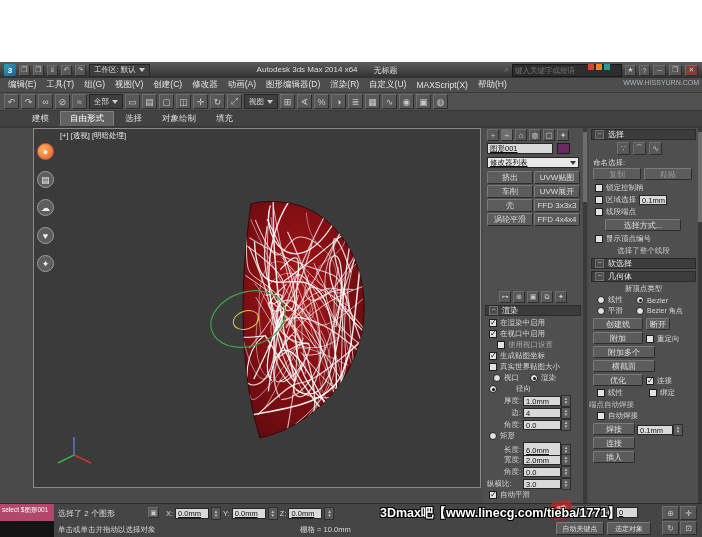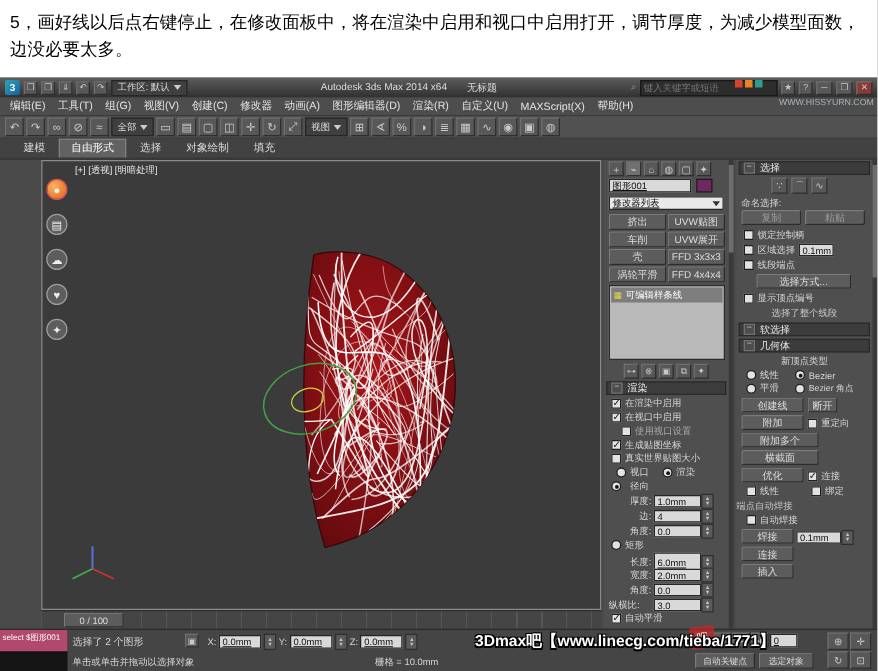--- a/index.html
+++ b/index.html
@@ -32,21 +32,20 @@
   .si{width:17px;height:17px;border-radius:50%;background:#5d5d5d;border:1px solid #9d9d9d;color:#eee;font-size:9px;display:flex;align-items:center;justify-content:center;}
   .si.orange{background:radial-gradient(circle at 35% 35%,#ffb25e,#e05f1d);border-color:#c55;}
   .wmtext{font-size:12.5px;font-weight:bold;color:#fff;text-shadow:-1px -1px 0 #000,1px -1px 0 #000,-1px 1px 0 #000,1px 1px 0 #000;white-space:nowrap;}
   input.search{background:#2d2d2d;border:1px solid #181818;color:#aaa;font-size:7.5px;height:11px;width:104px;padding:0 2px;font-family:"Liberation Sans",sans-serif;}
 </style>
 </head>
 <body>
 
 <div class="page">
 
-  <div class="caption a" style="left:0;top:0;width:702px;height:62px">5，画好线以后点右键停止，在修改面板中，将在渲染中启用和视口中启用打开，调节厚度，为减少模型面数，边没必要太多。</div>
 
   <div class="window a" style="left:0;top:62px;width:702px;height:475px">
 
     <div class="titlebar a" style="left:0;top:0;width:702px;height:16px">
       <div class="appico">3</div>
       <div class="ic" style="width:11px;height:11px;font-size:7px">❐</div>
       <div class="ic" style="width:11px;height:11px;font-size:7px">❒</div>
       <div class="ic" style="width:11px;height:11px;font-size:7px">⇓</div>
       <div class="ic" style="width:11px;height:11px;font-size:7px">↶</div>
       <div class="ic" style="width:11px;height:11px;font-size:7px">↷</div>
@@ -115,21 +114,21 @@
       <div class="ic" style="width:15px;height:15px;font-size:9px">%</div>
       <div class="ic" style="width:15px;height:15px;font-size:9px">◑</div>
       <div class="ic" style="width:15px;height:15px;font-size:9px">≣</div>
       <div class="ic" style="width:15px;height:15px;font-size:9px">▦</div>
       <div class="ic" style="width:15px;height:15px;font-size:9px">∿</div>
       <div class="ic" style="width:15px;height:15px;font-size:9px">◉</div>
       <div class="ic" style="width:15px;height:15px;font-size:9px">▣</div>
       <div class="ic" style="width:15px;height:15px;font-size:9px">◍</div>
     </div>
 
-    <div class="a row" style="left:0;top:49px;width:702px;height:17px;background:#424242;gap:2px;padding-left:10px;border-bottom:2px solid #383838">
+    <div class="a row" style="left:0;top:49px;width:702px;height:17px;background:#424242;gap:2px;padding-left:23px;border-bottom:2px solid #383838">
       <span class="rtab">建模</span>
       <span class="rtab active">自由形式</span>
       <span class="rtab">选择</span>
       <span class="rtab">对象绘制</span>
       <span class="rtab">填充</span>
     </div>
 
     <div class="a" style="left:33px;top:66px;width:448px;height:360px;background:#3b3b3b;border:1px solid #8a8a8a">
       <svg width="446" height="358" viewBox="0 0 446 358" style="position:absolute;left:0;top:0">
         <defs>
@@ -235,26 +234,20 @@
         <span class="car" style="border-top-color:#333"></span>
       </div>
       <div class="btn a" style="left:4px;top:43px;width:46px;height:13px">挤出</div>
       <div class="btn a" style="left:51px;top:43px;width:46px;height:13px">UVW贴图</div>
       <div class="btn a" style="left:4px;top:57px;width:46px;height:13px">车削</div>
       <div class="btn a" style="left:51px;top:57px;width:46px;height:13px">UVW展开</div>
       <div class="btn a" style="left:4px;top:71px;width:46px;height:13px">壳</div>
       <div class="btn a" style="left:51px;top:71px;width:46px;height:13px">FFD 3x3x3</div>
       <div class="btn a" style="left:4px;top:85px;width:46px;height:13px">涡轮平滑</div>
       <div class="btn a" style="left:51px;top:85px;width:46px;height:13px">FFD 4x4x4</div>
-      <div class="a" style="left:4px;top:100px;width:93px;height:60px;background:#b9b9b9;border:1px solid #2c2c2c">
-        <div class="row" style="height:12px;background:#7d7d7d;margin:1px;gap:3px;padding-left:2px">
-          <span style="color:#e8d44d;font-size:7px">▦</span>
-          <span style="color:#fff;font-size:7.5px">可编辑样条线</span>
-        </div>
-      </div>
       <div class="row a" style="left:16px;top:163px;gap:2px">
         <div class="ic" style="width:12px;height:12px;font-size:7px">⊶</div>
         <div class="ic" style="width:12px;height:12px;font-size:7px">⊗</div>
         <div class="ic" style="width:12px;height:12px;font-size:7px">▣</div>
         <div class="ic" style="width:12px;height:12px;font-size:7px">⧉</div>
         <div class="ic" style="width:12px;height:12px;font-size:7px">✦</div>
       </div>
       <div class="hdr a" style="left:2px;top:177px;width:96px;height:11px">渲染</div>
       <div class="row a" style="left:6px;top:190px;gap:3px">
           <span class="cb on"></span>
@@ -275,21 +268,21 @@
       <div class="row a" style="left:6px;top:234px;gap:3px">
           <span class="cb"></span>
           <span class="lbl">真实世界贴图大小</span>
         </div>
       <div class="row a" style="left:10px;top:245px;gap:3px">
         <span class="rb"></span>
           <span class="lbl">视口</span>
         <span class="rb on" style="margin-left:8px"></span>
           <span class="lbl">渲染</span>
       </div>
-      <div class="row a" style="left:6px;top:256px;gap:7px">
+      <div class="row a" style="left:6px;top:256px;gap:19px">
           <span class="rb on"></span>
           <span class="lbl">径向</span>
         </div>
       <div class="row a" style="left:4px;top:267px">
           <span class="lbl" style="width:34px;text-align:right">厚度:</span>
           <div class="fld" style="width:38px;height:10px;margin-left:2px">1.0mm</div>
           <div class="spin" style="height:10px"></div>
         </div>
       <div class="row a" style="left:4px;top:279px">
           <span class="lbl" style="width:34px;text-align:right">边:</span>
@@ -410,23 +403,20 @@
           <div class="fld" style="width:36px;height:10px">0.1mm</div>
           <div class="spin" style="height:10px"></div>
         </div>
       <div class="btn a" style="left:4px;top:309px;width:42px;height:12px">连接</div>
       <div class="btn a" style="left:4px;top:323px;width:42px;height:12px">插入</div>
       <div class="a" style="left:109px;top:0;width:4px;height:375px;background:#3a3a3a">
           <div class="a" style="left:0;top:4px;width:4px;height:90px;background:#6d6d6d"></div>
         </div>
     </div>
 
-    <div class="a" style="left:33px;top:426px;width:448px;height:15px;background:#454545;border-top:1px solid #2e2e2e;background-image:repeating-linear-gradient(90deg,#565656 0 1px,transparent 1px 20px)">
-      <div class="btn a" style="left:18px;top:1px;width:48px;height:12px;font-size:7.5px">0 / 100</div>
-    </div>
 
     <div class="a" style="left:0;top:441px;width:702px;height:34px;background:#454545;border-top:1px solid #2b2b2b">
       <div class="a" style="left:0;top:0;width:54px;height:34px;background:#141414">
         <div style="height:17px;background:#b1486e;color:#fff;font-size:6.5px;padding:2px 1px 0 2px;overflow:hidden;box-sizing:border-box">select $图形001</div>
       </div>
       <span class="lbl a" style="left:58px;top:4px;font-size:8px">选择了 2 个图形</span>
       <div class="ic a" style="left:148px;top:3px;width:11px;height:11px;font-size:7px">▣</div>
       <div class="row a" style="left:166px;top:3px;gap:2px">
         <span class="lbl">X:</span>
         <div class="fld" style="width:34px;height:11px">0.0mm</div>

